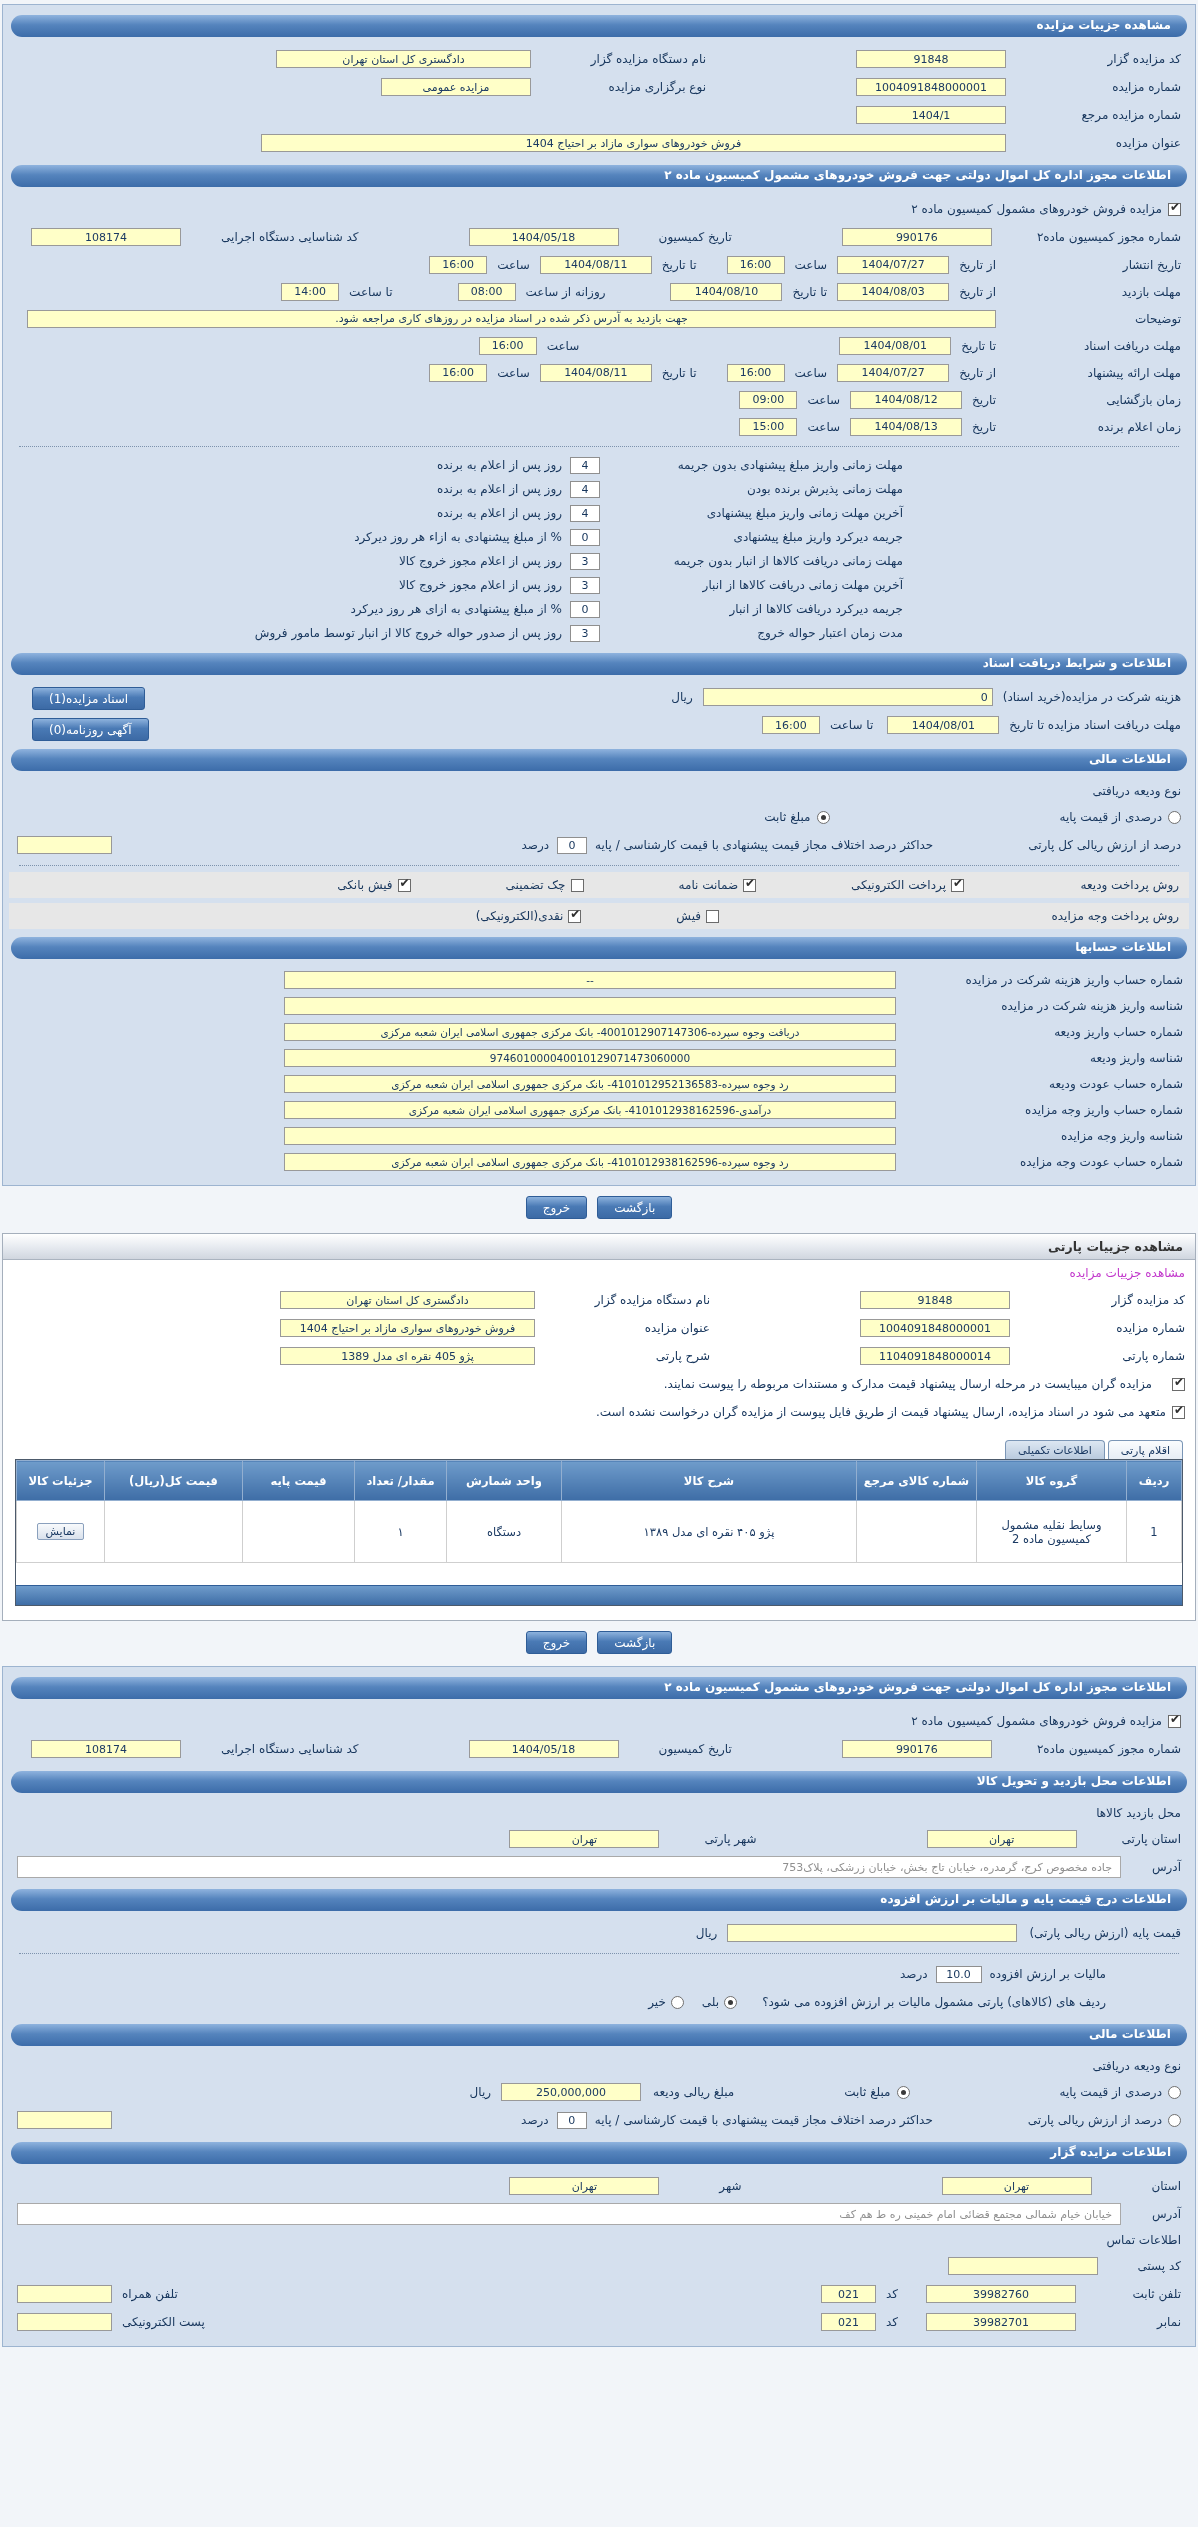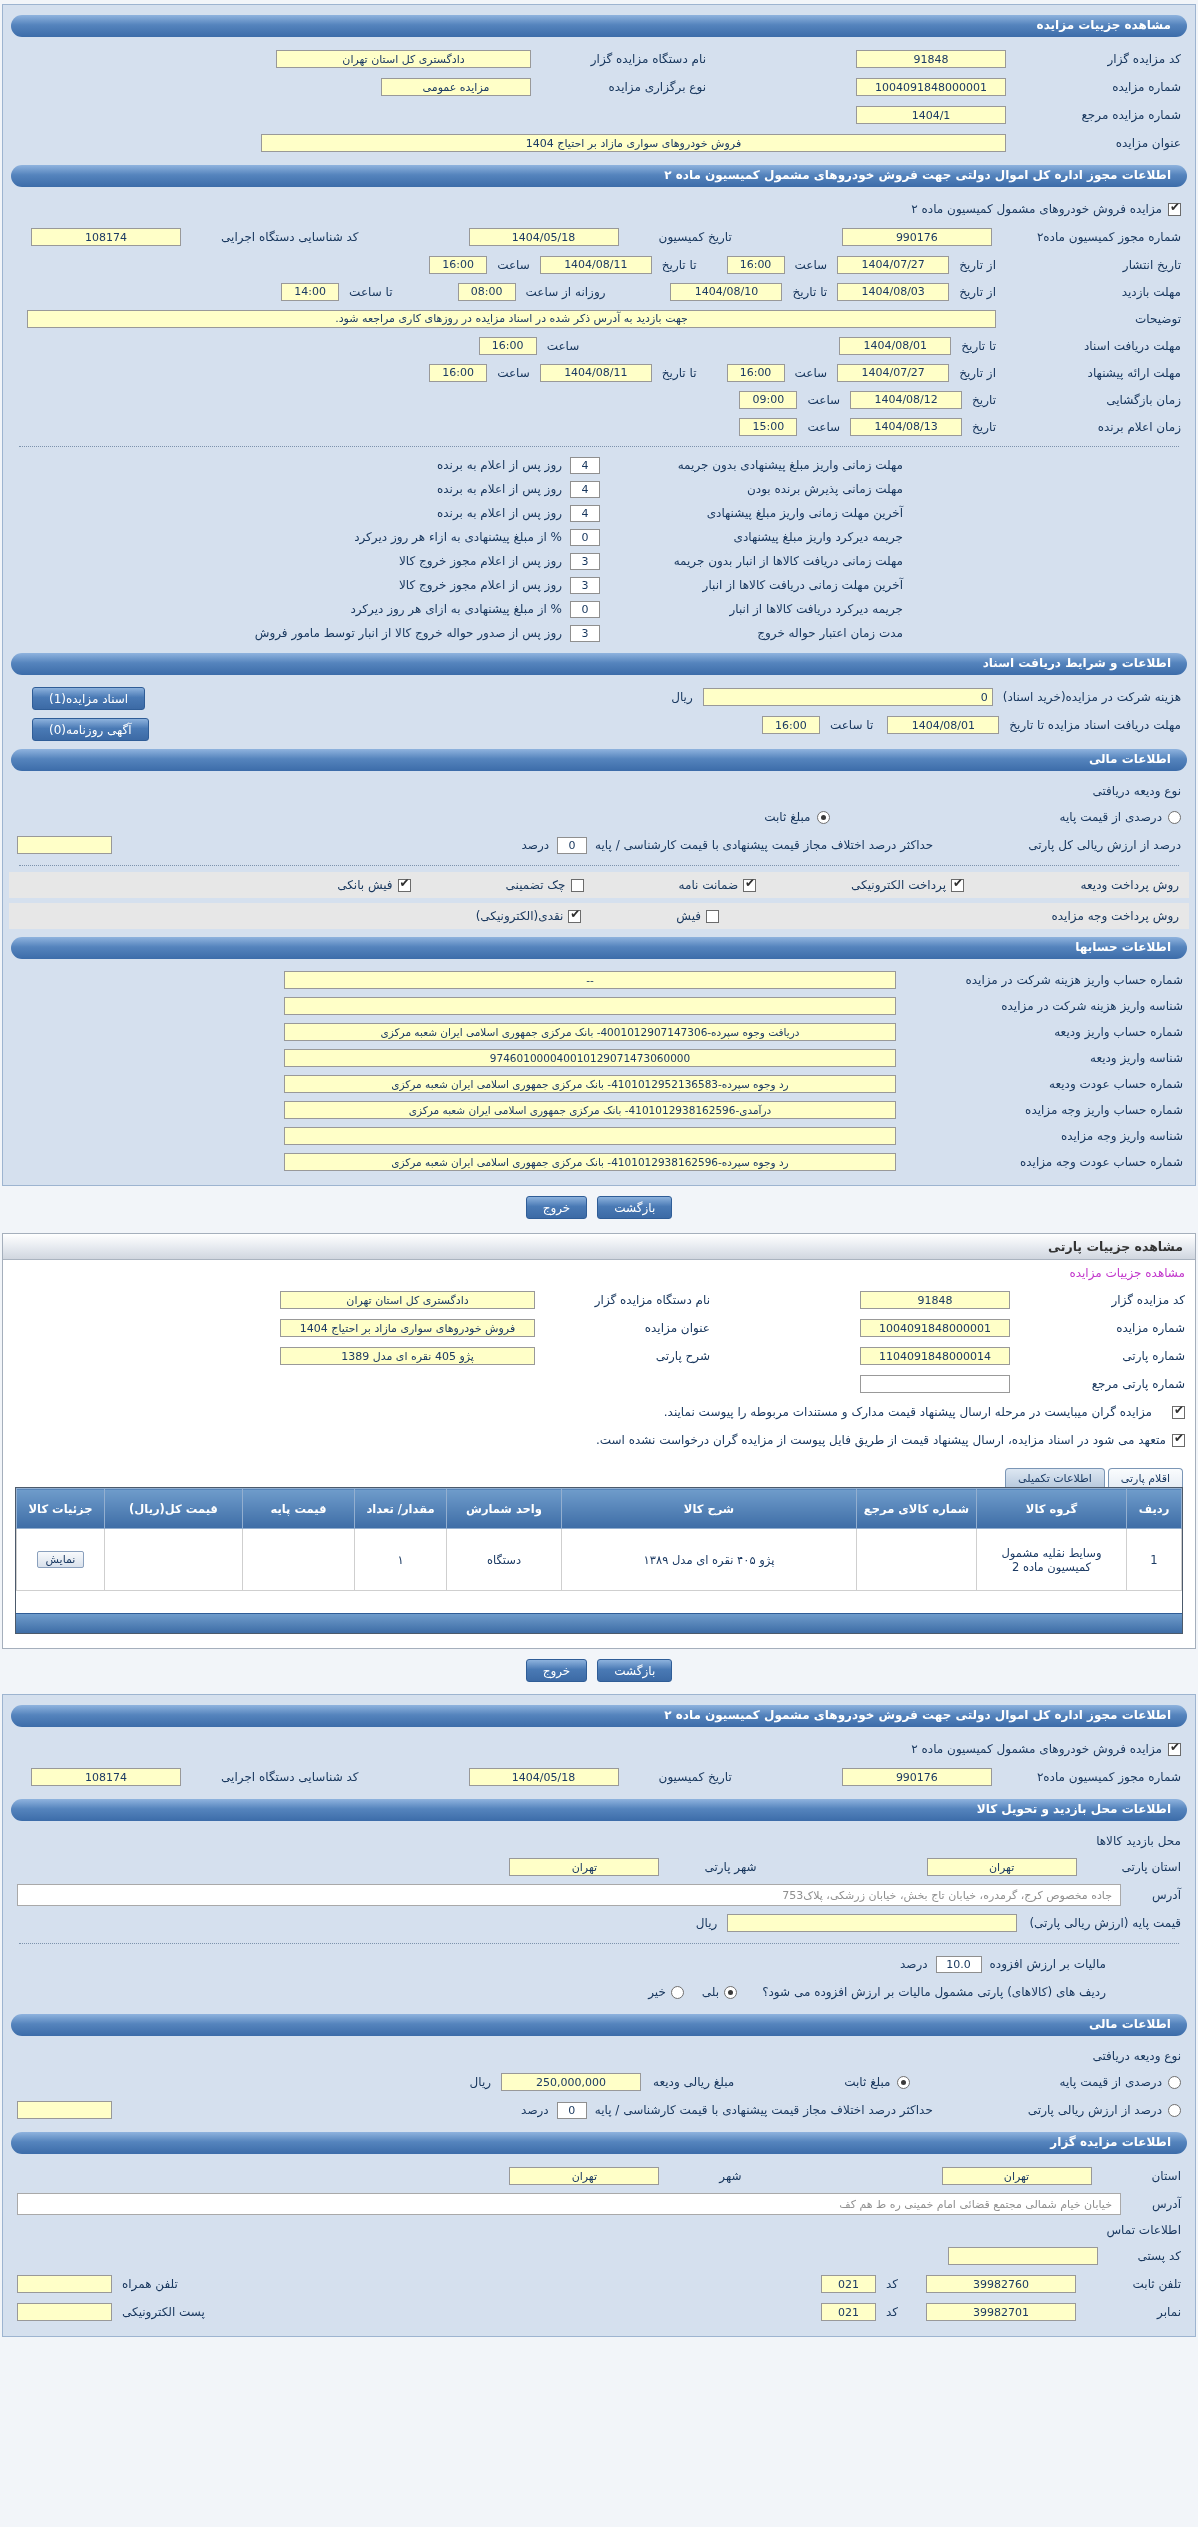--- a/index.html
+++ b/index.html
@@ -352,24 +352,20 @@
       <div class="fld w255">فروش خودروهای سواری مازاد بر احتیاج 1404</div>
     </div>
 
     <div class="frow">
       <span class="lab w175">شماره پارتی</span>
       <div class="fld w150">1104091848000014</div>
       <span class="lab w175" style="margin-right:150px">شرح پارتی</span>
       <div class="fld w255">پژو 405 نقره ای مدل 1389</div>
     </div>
 
-    <div class="frow">
-      <span class="lab w175">شماره پارتی مرجع</span>
-      <div class="fld white w150"></div>
-    </div>
 
     <div class="frow">
       <span class="cb" data-checked="true"></span>
       <span class="lab bold" style="margin-right:20px">مزایده گران میبایست در مرحله ارسال پیشنهاد قیمت مدارک و مستندات مربوطه را پیوست نمایند.</span>
     </div>
 
     <div class="frow">
       <span class="cb" data-checked="true"></span>
       <span class="lab bold" style="margin-right:6px">متعهد می شود در اسناد مزایده، ارسال پیشنهاد قیمت از طریق فایل پیوست از مزایده گران درخواست نشده است.</span>
     </div>
@@ -459,20 +455,21 @@
       <div class="fld w150" style="margin-right:45px">تهران</div>
       <span class="lab" style="margin-right:170px">شهر پارتی</span>
       <div class="fld w150" style="margin-right:45px">تهران</div>
     </div>
 
     <div class="frow">
       <span class="lab" style="width:60px">آدرس</span>
       <div class="fld gray-text">جاده مخصوص کرج، گرمدره، خیابان تاج بخش، خیابان زرشکی، پلاک753</div>
     </div>
 
+    <div class="hdr">اطلاعات درج قیمت پایه و مالیات بر ارزش افزوده</div>
 
     <div class="frow">
       <span class="lab">قیمت پایه (ارزش ریالی پارتی)</span>
       <div class="fld w290" style="margin-right:12px"></div>
       <span class="lab" style="margin-right:10px">ریال</span>
     </div>
 
     <div class="sep"></div>
 
     <div class="frow">

